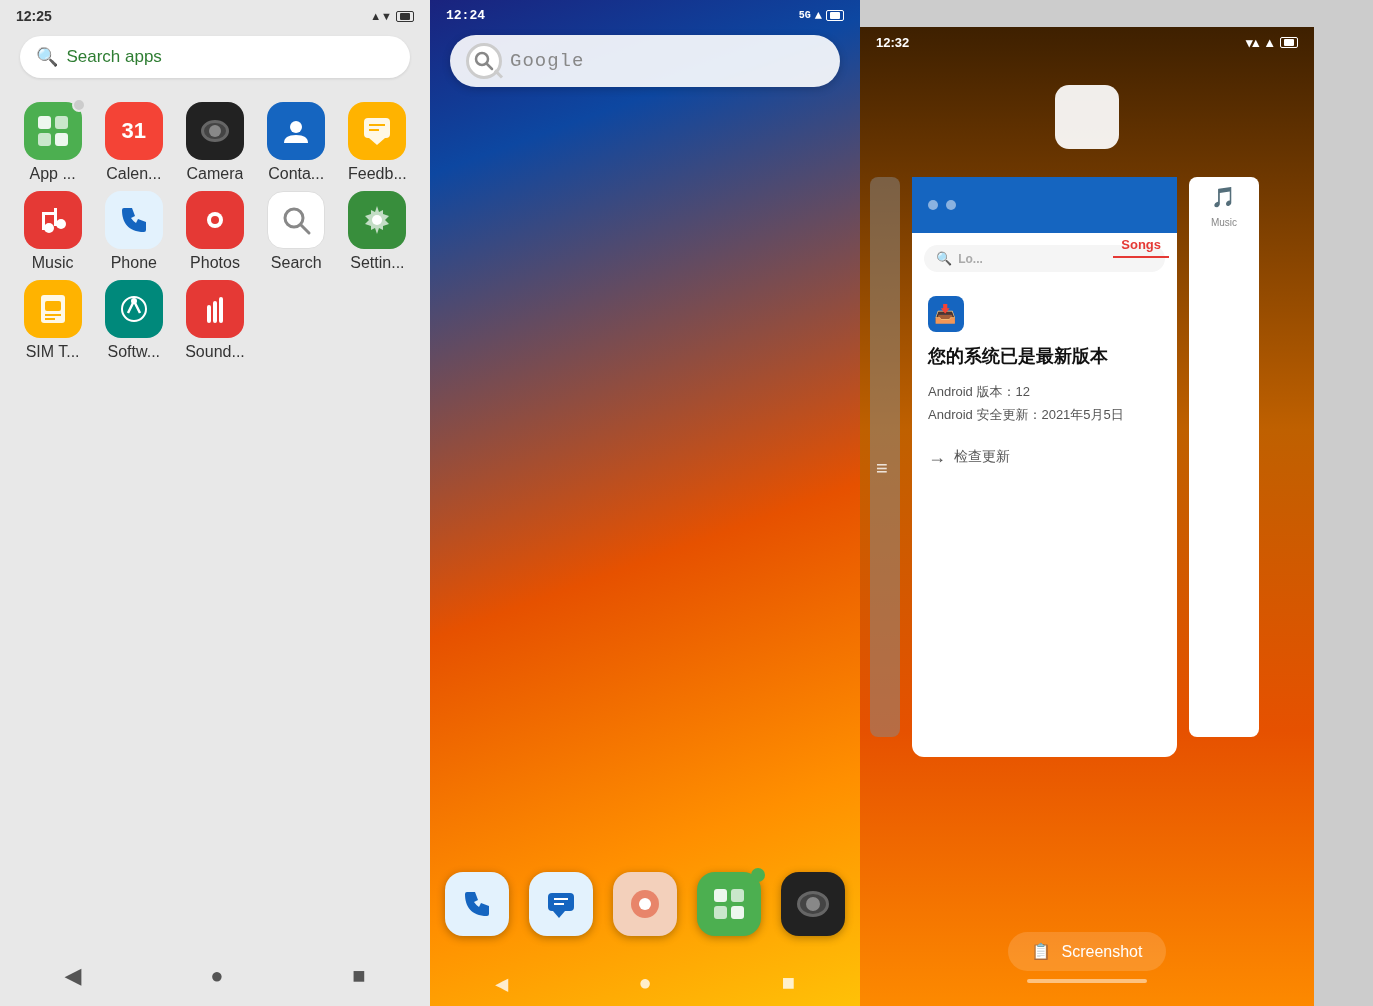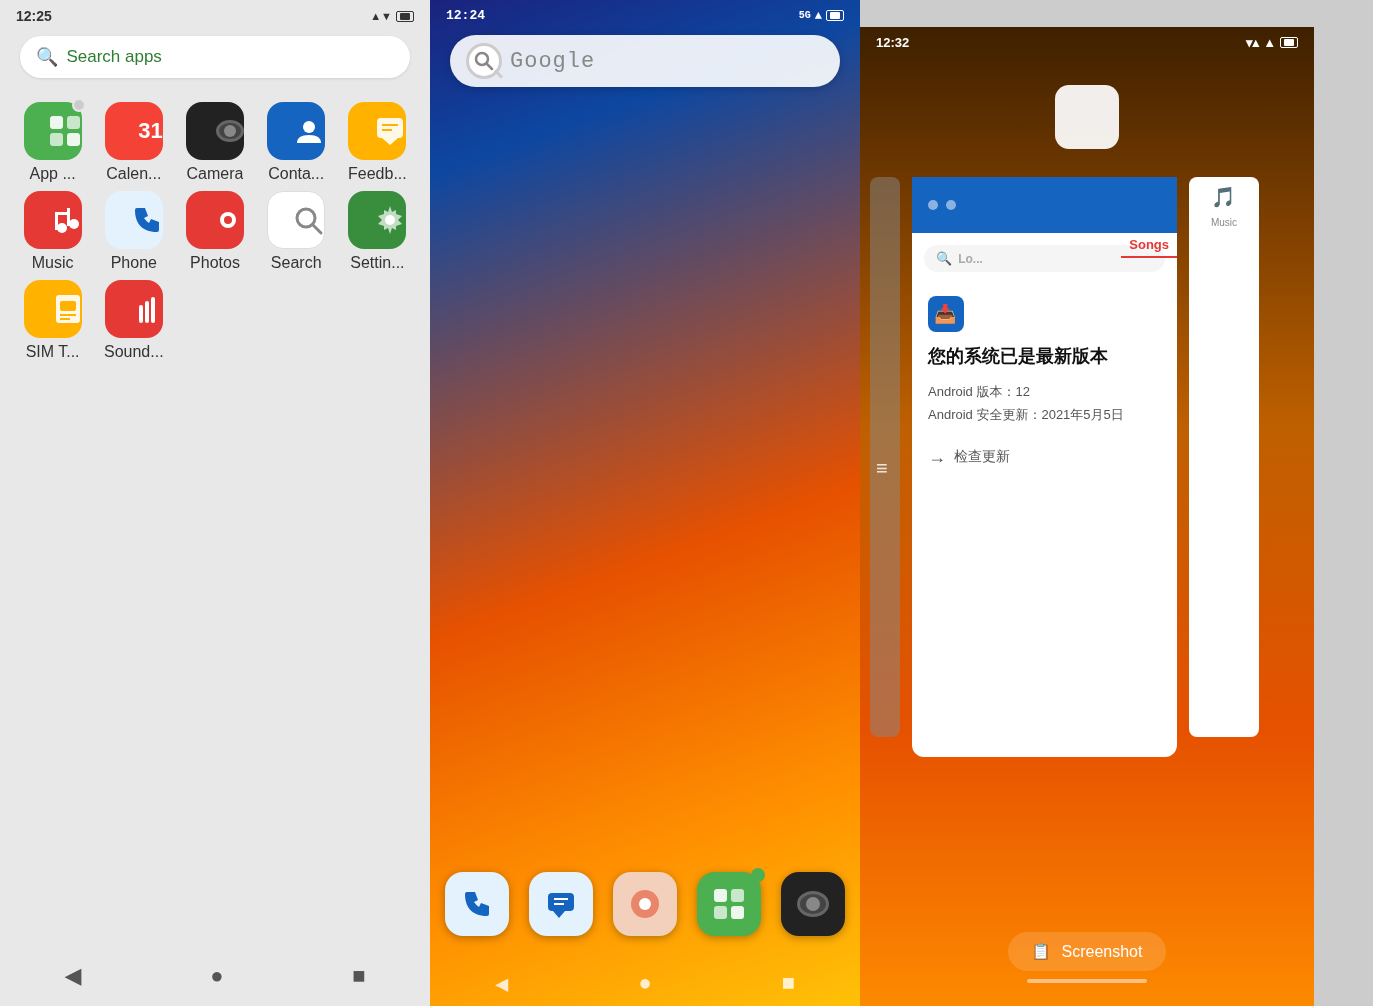--- a/index.html
+++ b/index.html
@@ -73,21 +73,21 @@
       align-items: center;
       gap: 4px;
       cursor: pointer;
     }
     .app-icon {
       width: 58px;
       height: 58px;
       border-radius: 16px;
       display: flex;
       align-items: center;
-      justify-content: flex-end;
+      justify-content: center;
       font-size: 26px;
       position: relative;
     }
     .app-label {
       font-size: 16px;
       color: #333;
       text-align: center;
       line-height: 1.2;
       max-width: 64px;
       overflow: hidden;
@@ -376,21 +376,21 @@
     }
     .screenshot-line {
       width: 120px;
       height: 4px;
       background: rgba(255,255,255,0.5);
       border-radius: 2px;
     }
     .songs-tab {
       position: absolute;
       top: 56px;
-      right: 0;
+      right: 8px;
       font-size: 13px;
       color: #e53935;
       padding: 4px 8px;
       border-bottom: 2px solid #e53935;
       font-weight: 600;
     }
   </style>
 </head>
 <body>
 
@@ -513,20 +513,30 @@
           <svg width="28" height="32" viewBox="0 0 28 32">
             <rect x="2" y="2" width="24" height="28" rx="3" fill="#fff" opacity="0.9"></rect>
             <rect x="6" y="8" width="16" height="10" rx="2" fill="#ffb300"></rect>
             <line x1="6" y1="22" x2="22" y2="22" stroke="#ffb300" stroke-width="2"></line>
             <line x1="6" y1="26" x2="16" y2="26" stroke="#ffb300" stroke-width="2"></line>
           </svg>
         </div>
         <span class="app-label">SIM T...</span>
       </div>
       <div class="app-item">
+        <div class="app-icon icon-software" style="background: rgb(0, 137, 123);">
+          <svg width="32" height="32" viewBox="0 0 32 32">
+            <circle cx="16" cy="16" r="12" fill="none" stroke="#fff" stroke-width="2"></circle>
+            <path d="M10 20 L16 8 L22 20" fill="none" stroke="#fff" stroke-width="2.5"></path>
+            <circle cx="16" cy="8" r="3" fill="#fff"></circle>
+          </svg>
+        </div>
+        <span class="app-label">Softw...</span>
+      </div>
+      <div class="app-item">
         <div class="app-icon icon-sound">
           <svg width="32" height="32" viewBox="0 0 32 32">
             <rect x="8" y="12" width="4" height="18" rx="2" fill="#fff"></rect>
             <rect x="14" y="8" width="4" height="22" rx="2" fill="#fff"></rect>
             <rect x="20" y="4" width="4" height="26" rx="2" fill="#fff"></rect>
           </svg>
         </div>
         <span class="app-label">Sound...</span>
       </div>
     </div>
@@ -552,21 +562,21 @@
     </div>
   </div>
 
   <div class="google-search-bar">
     <div class="google-search-icon">
       <svg width="20" height="20" viewBox="0 0 20 20">
         <circle cx="8" cy="8" r="6" fill="none" stroke="#888" stroke-width="2.5"></circle>
         <line x1="13" y1="13" x2="18" y2="18" stroke="#888" stroke-width="2.5" stroke-linecap="round"></line>
       </svg>
     </div>
-    <span style="font-size:22px;color:#888;letter-spacing:1px;">Google</span>
+    <span style="font-size:19px;color:#888;letter-spacing:1px;">Google</span>
   </div>
 
   <div class="panel2-dock" id="dock-icons">
   <div class="dock-icon" style="background: rgb(227, 242, 253);">
         <svg width="32" height="32" viewBox="0 0 32 32">
           <path d="M6 4h8l3 8-4 2a18 18 0 0 0 5 5l2-4 8 3v8a2 2 0 0 1-2 2C10 28 4 18 4 6a2 2 0 0 1 2-2z" fill="#1565c0"></path>
         </svg>
       </div>
       <div class="dock-icon" style="background: rgb(227, 242, 253);">
         <svg width="32" height="32" viewBox="0 0 32 32">

